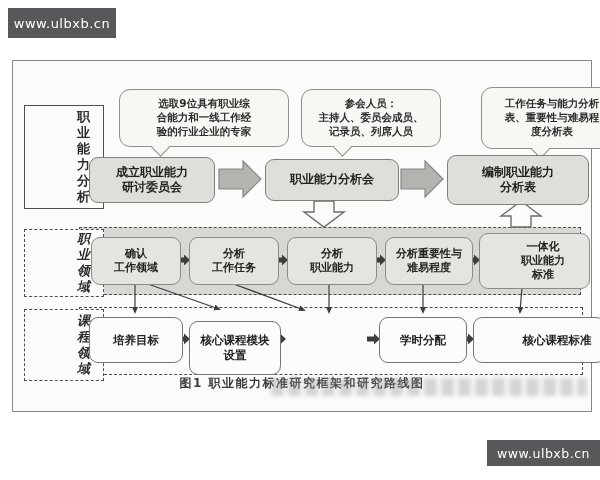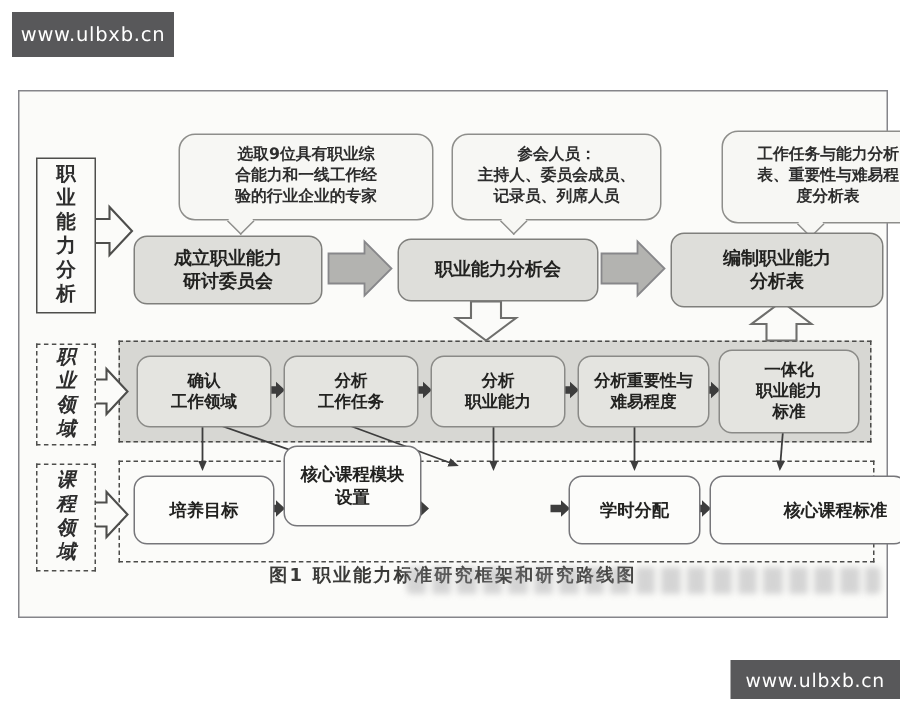--- a/index.html
+++ b/index.html
@@ -8,21 +8,21 @@
 
   .banner{position:absolute;background:#58585a;color:#fff;font-size:13px;
           display:flex;align-items:center;justify-content:center;letter-spacing:.5px;}
   .banner-top{left:8px;top:8px;width:108px;height:30px;}
   .banner-bottom{left:487px;top:440px;width:113px;height:26px;font-size:12.5px;}
 
   .figure{position:absolute;left:12px;top:60px;width:578px;height:350px;
           border:1px solid #85858a;background:#fbfbf9;}
 
   .vlabel{position:absolute;display:flex;align-items:center;justify-content:center;
-          text-align:center;font-weight:bold;font-size:13px;color:#2d2d2d;background:#fbfbf9;z-index:3;}
+          font-weight:bold;font-size:13px;color:#2d2d2d;background:#fbfbf9;z-index:3;padding-left:40px;}
   .vlabel span{width:1.08em;line-height:1.22;word-break:break-all;display:block;}
   .vlabel.solid{border:1.5px solid #4e4e4c;}
   .vlabel.dashed{border:1.5px dashed #4e4e4c;font-style:italic;}
 
   .callout{position:absolute;background:#f7f7f4;border:1.5px solid #8e8e8b;border-radius:11px;
            display:flex;align-items:center;justify-content:center;text-align:center;
            font-size:10.5px;font-weight:bold;color:#2d2d2d;line-height:1.32;z-index:3;margin-left:34px;}
   .callout .ctext{white-space:pre-line;}
   .callout .tail{position:absolute;bottom:-7.5px;width:12px;height:12px;background:#f7f7f4;
            border-right:1.5px solid #8e8e8b;border-bottom:1.5px solid #8e8e8b;transform:rotate(45deg);}
@@ -92,26 +92,26 @@
   <div class="band band3"></div>
 
   <div class="pbox row2box" style="left:78px;top:176px;width:88px;height:46px;">确认
 工作领域</div>
   <div class="pbox row2box" style="left:176px;top:176px;width:88px;height:46px;">分析
 工作任务</div>
   <div class="pbox row2box" style="left:274px;top:176px;width:88px;height:46px;">分析
 职业能力</div>
   <div class="pbox row2box" style="left:372px;top:176px;width:86px;height:46px;">分析重要性与
 难易程度</div>
-  <div class="pbox row2box" style="left:466px;top:172px;width:92px;height:54px;">一体化
+  <div class="pbox row2box" style="left:466px;top:172px;width:92px;height:54px;padding-left:17px;">一体化
 职业能力
 标准</div>
 
   <div class="pbox row3box" style="left:76px;top:256px;width:92px;height:44px;">培养目标</div>
-  <div class="pbox row3box" style="left:176px;top:236px;width:90px;height:52px;">核心课程模块
+  <div class="pbox row3box" style="left:176px;top:260px;width:90px;height:52px;">核心课程模块
 设置</div>
   <div class="pbox row3box" style="left:366px;top:256px;width:86px;height:44px;">学时分配</div>
   <div class="pbox row3box" style="left:460px;top:256px;width:94px;height:44px;padding-left:36px;">核心课程标准</div>
 
   <svg class="overlay" viewBox="0 0 578 350">
     <defs>
       <marker id="ah" markerWidth="8" markerHeight="8" refX="5" refY="3" orient="auto" markerUnits="userSpaceOnUse">
         <path d="M0,0 L7,3 L0,6 Z" fill="#3d3d3d"></path>
       </marker>
     </defs>

